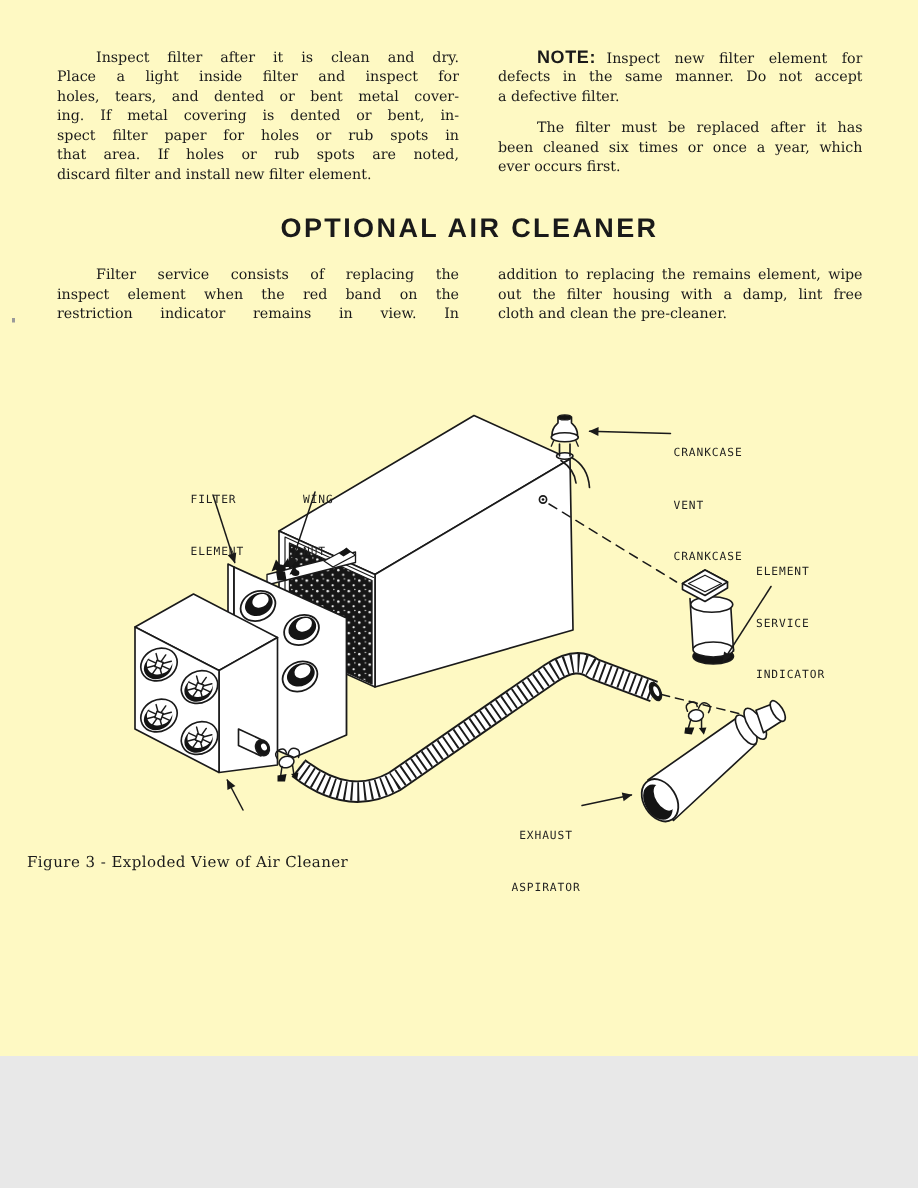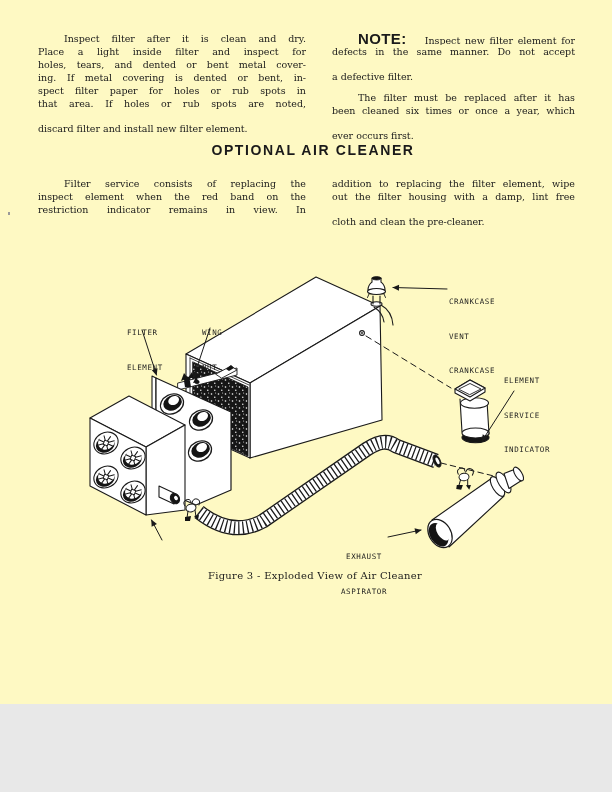--- a/index.html
+++ b/index.html
@@ -1,28 +1,28 @@
 <!DOCTYPE html>
 <html><head>
 <meta charset="utf-8">
 <style>
   html,body{margin:0;padding:0;background:#e8e8e8;}
   .sheet{position:relative;width:612px;height:704px;background:#fef9c3;margin:0 auto;
          font-family:"DejaVu Serif",serif;color:#1a1a1a;overflow:hidden;}
   .col{position:absolute;font-size:9.5px;line-height:13px;}
   .jl{text-align:justify;text-align-last:justify;height:13px;overflow:hidden;white-space:nowrap0;}
-  .jl.end{text-align-last:left;margin-top:12px;}
+  .jl.end{text-align-last:left;}
   .ind{text-indent:26px;}
   .gap{height:8px;}
-  .notelbl{font-family:"Liberation Sans",sans-serif;font-weight:bold;font-size:15px;
-           letter-spacing:0.4px;margin-right:18px;}
+  .notelbl{font-family:"Liberation Sans",sans-serif;font-weight:bold;font-size:12px;
+           letter-spacing:0.4px;margin-right:7px;}
   .heading{position:absolute;top:142px;left:0;width:612px;text-align:center;padding-left:14px;
            box-sizing:border-box;font-family:"Liberation Sans",sans-serif;font-weight:bold;
-           font-size:14px;letter-spacing:1.6px;}
-  .caption{position:absolute;top:570px;left:0;width:612px;text-align:center;padding-left:18px;
+           font-size:18px;letter-spacing:1.6px;}
+  .caption{position:absolute;top:570px;left:0;width:612px;text-align:left;padding-left:18px;
            box-sizing:border-box;font-size:10px;letter-spacing:0.3px;}
   .pagenum{position:absolute;top:736px;left:318px;font-size:10px;}
   .dlabel{position:absolute;font-family:"DejaVu Sans Mono",monospace;font-size:7.5px;
           letter-spacing:0.6px;line-height:11.5px;color:#1f1f1f;white-space:pre;}
   .dlabel.right{text-align:center;}
   .diagram{position:absolute;left:0;top:0;width:612px;height:792px;}
   .artifact{position:absolute;left:8px;top:212px;width:2px;height:3px;background:#9a9a9a;}
 </style>
 </head>
 <body>
@@ -52,21 +52,21 @@
   </div>
 
   <div class="heading">OPTIONAL AIR CLEANER</div>
 
   <div class="col" style="left:38px;top:177px;width:268px;">
     <div class="jl ind">Filter service consists of replacing the</div>
     <div class="jl">inspect element when the red band on the</div>
     <div class="jl">restriction indicator remains in view. In</div>
   </div>
   <div class="col" style="left:332px;top:177px;width:243px;">
-    <div class="jl">addition to replacing the filter element, wipe</div>
+    <div class="jl">addition to replacing the remains element, wipe</div>
     <div class="jl">out the filter housing with a damp, lint free</div>
     <div class="jl end">cloth and clean the pre-cleaner.</div>
   </div>
 
   <svg class="diagram" viewBox="0 0 612 792">
     <defs>
       <pattern id="stip" width="7" height="7" patternUnits="userSpaceOnUse">
         <rect width="7" height="7" fill="#161616"></rect>
         <circle cx="1.5" cy="2" r="0.8" fill="#ffffff"></circle>
         <circle cx="4.8" cy="5.2" r="0.7" fill="#ffffff"></circle>

